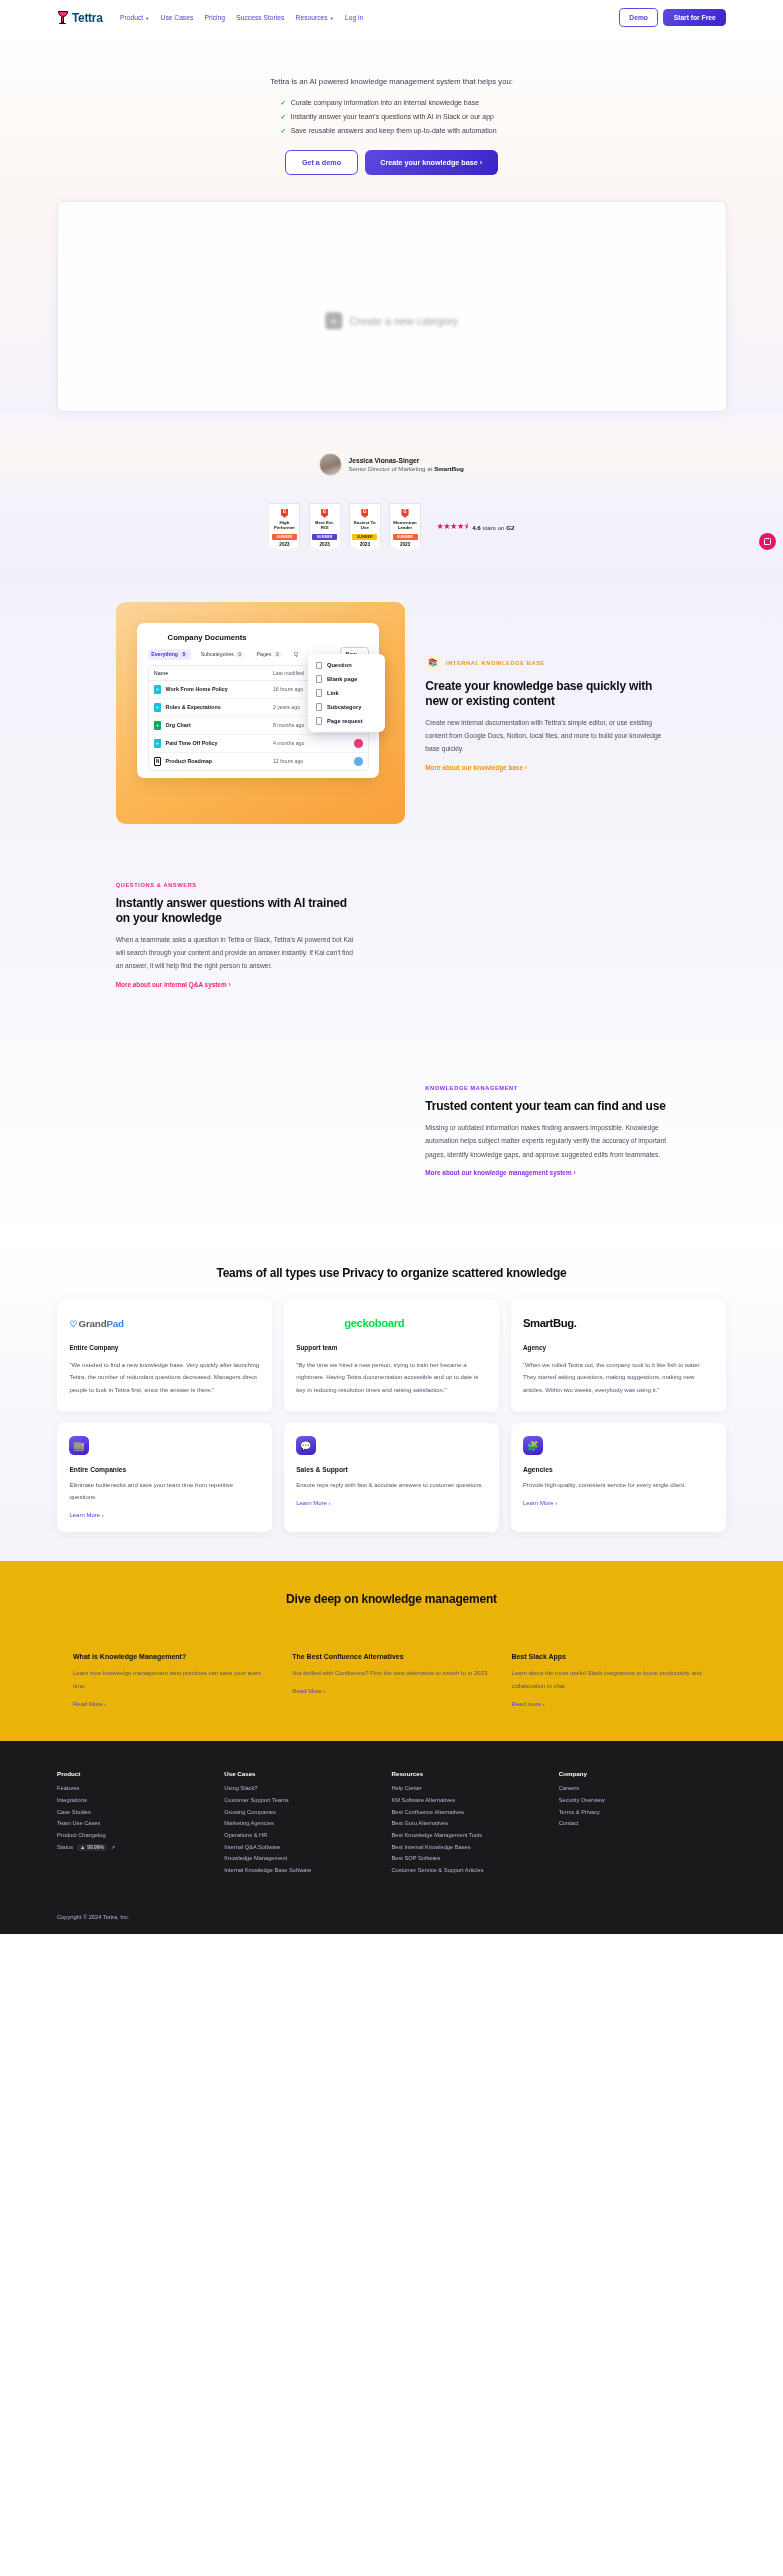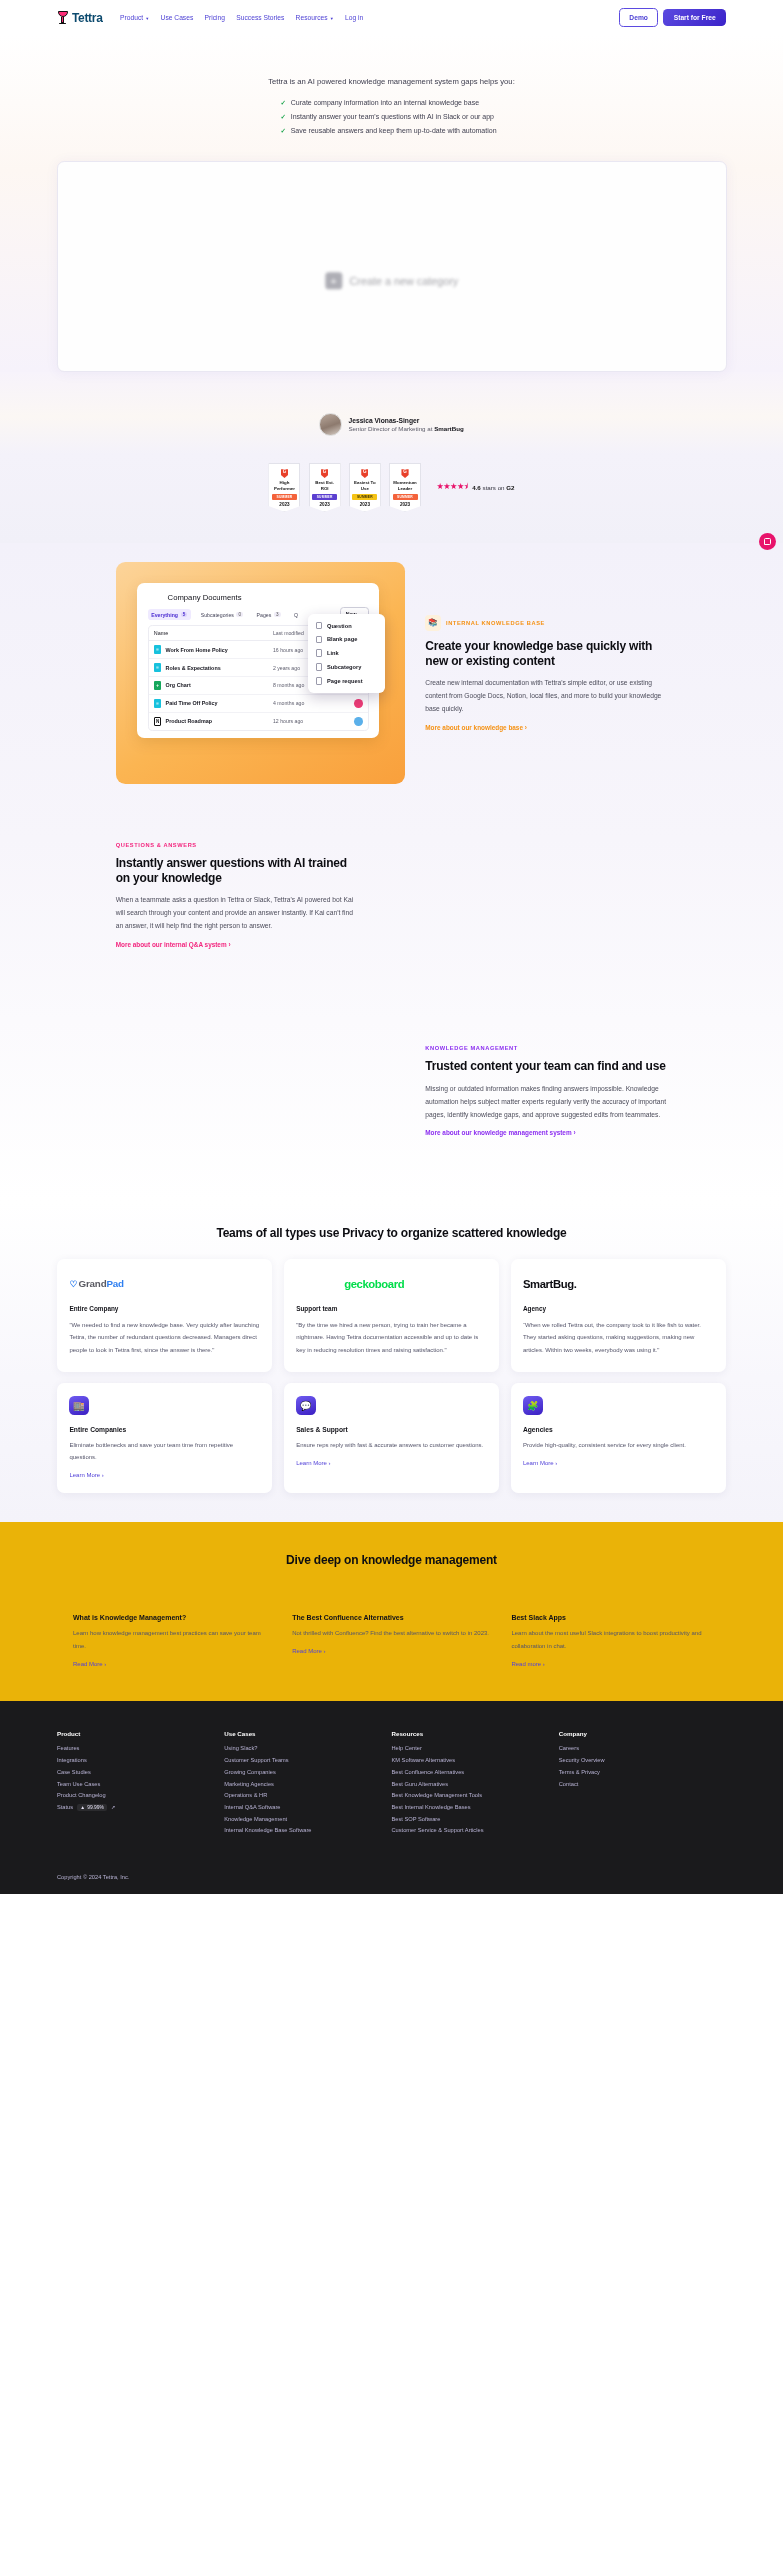--- a/index.html
+++ b/index.html
@@ -159,21 +159,21 @@
   
   .doc-card {
     width: 289px; height: 222px; border-radius: 9.3px;
     background: linear-gradient(150deg,#fcd49a 0%, #fbb552 55%, #f9a03c 100%);
     position: relative; padding: 20.6px 0 0 21.6px; flex: none;
   }
   .doc-inner {
     width: 242px; background: #fff; border-radius: 7.2px; padding: 10.3px 10.3px 7.2px;
     box-shadow: 0 4.1px 13.4px rgba(120,70,10,.14); position: relative;
   }
-  .doc-h { font-size: 7.7px; font-weight: 400; color: #101018; padding-left: 20px; }
+  .doc-h { font-size: 7.7px; font-weight: 700; color: #101018; padding-left: 20px; }
   .doc-tabs { display: flex; align-items: center; gap: 6.2px; margin: 7.2px 0 5.2px; position: relative; }
   .doc-tab { font-size: 5.2px; color: #45455a; display: flex; gap: 2.6px; align-items: center; padding: 2.1px 3.6px; border-radius: 3.1px; }
   .doc-tab.active { background: #efeaff; color: #4a2bd1; font-weight: 700; }
   .doc-count { background: #efecf7; border-radius: 2.1px; padding: 0 2.1px; font-size: 4.6px; color: #555; }
   .doc-tab.active .doc-count { background: #ddd4fb; color: #4a2bd1; }
   .new-btn {
     position: absolute; right: 0; top: -2.1px; border: 0.5px solid #cfcfdb; background: #fff;
     font-size: 5.2px; font-weight: 800; padding: 2.6px 4.6px; border-radius: 3.6px; color: #15151f;
     display: flex; align-items: center; gap: 2.6px; cursor: pointer; z-index: 5;
   }
@@ -290,34 +290,38 @@
       <a class="nav-link">Log in</a>
     </div>
     <div class="nav-spacer"></div>
     <div class="nav-actions">
       <button class="btn-demo">Demo</button>
       <button class="btn-start">Start for Free</button>
     </div>
   </div>
 
   <div class="hero">
-    <div class="hero-sub">Tettra is an AI powered knowledge management system gaps helps you:</div>
+    <div class="hero-sub">Tettra is an AI powered knowledge management system that helps you:</div>
     <div class="hero-list">
       <div class="hero-li">
           <span class="check">✓</span>
           <span>Curate company information into an internal knowledge base</span>
         </div>
       <div class="hero-li">
           <span class="check">✓</span>
           <span>Instantly answer your team's questions with AI in Slack or our app</span>
         </div>
       <div class="hero-li">
           <span class="check">✓</span>
           <span>Save reusable answers and keep them up-to-date with automation</span>
         </div>
+    </div>
+    <div class="hero-cta">
+      <button class="btn-ghost">Get a demo</button>
+      <button class="btn-primary">Create your knowledge base  ›</button>
     </div>
 
     <div class="video-wrap">
       <div class="video-blur">
         <div class="plus-box">+</div>
         <div class="vb-text">Create a new category</div>
       </div>
     </div>
   </div>
 

